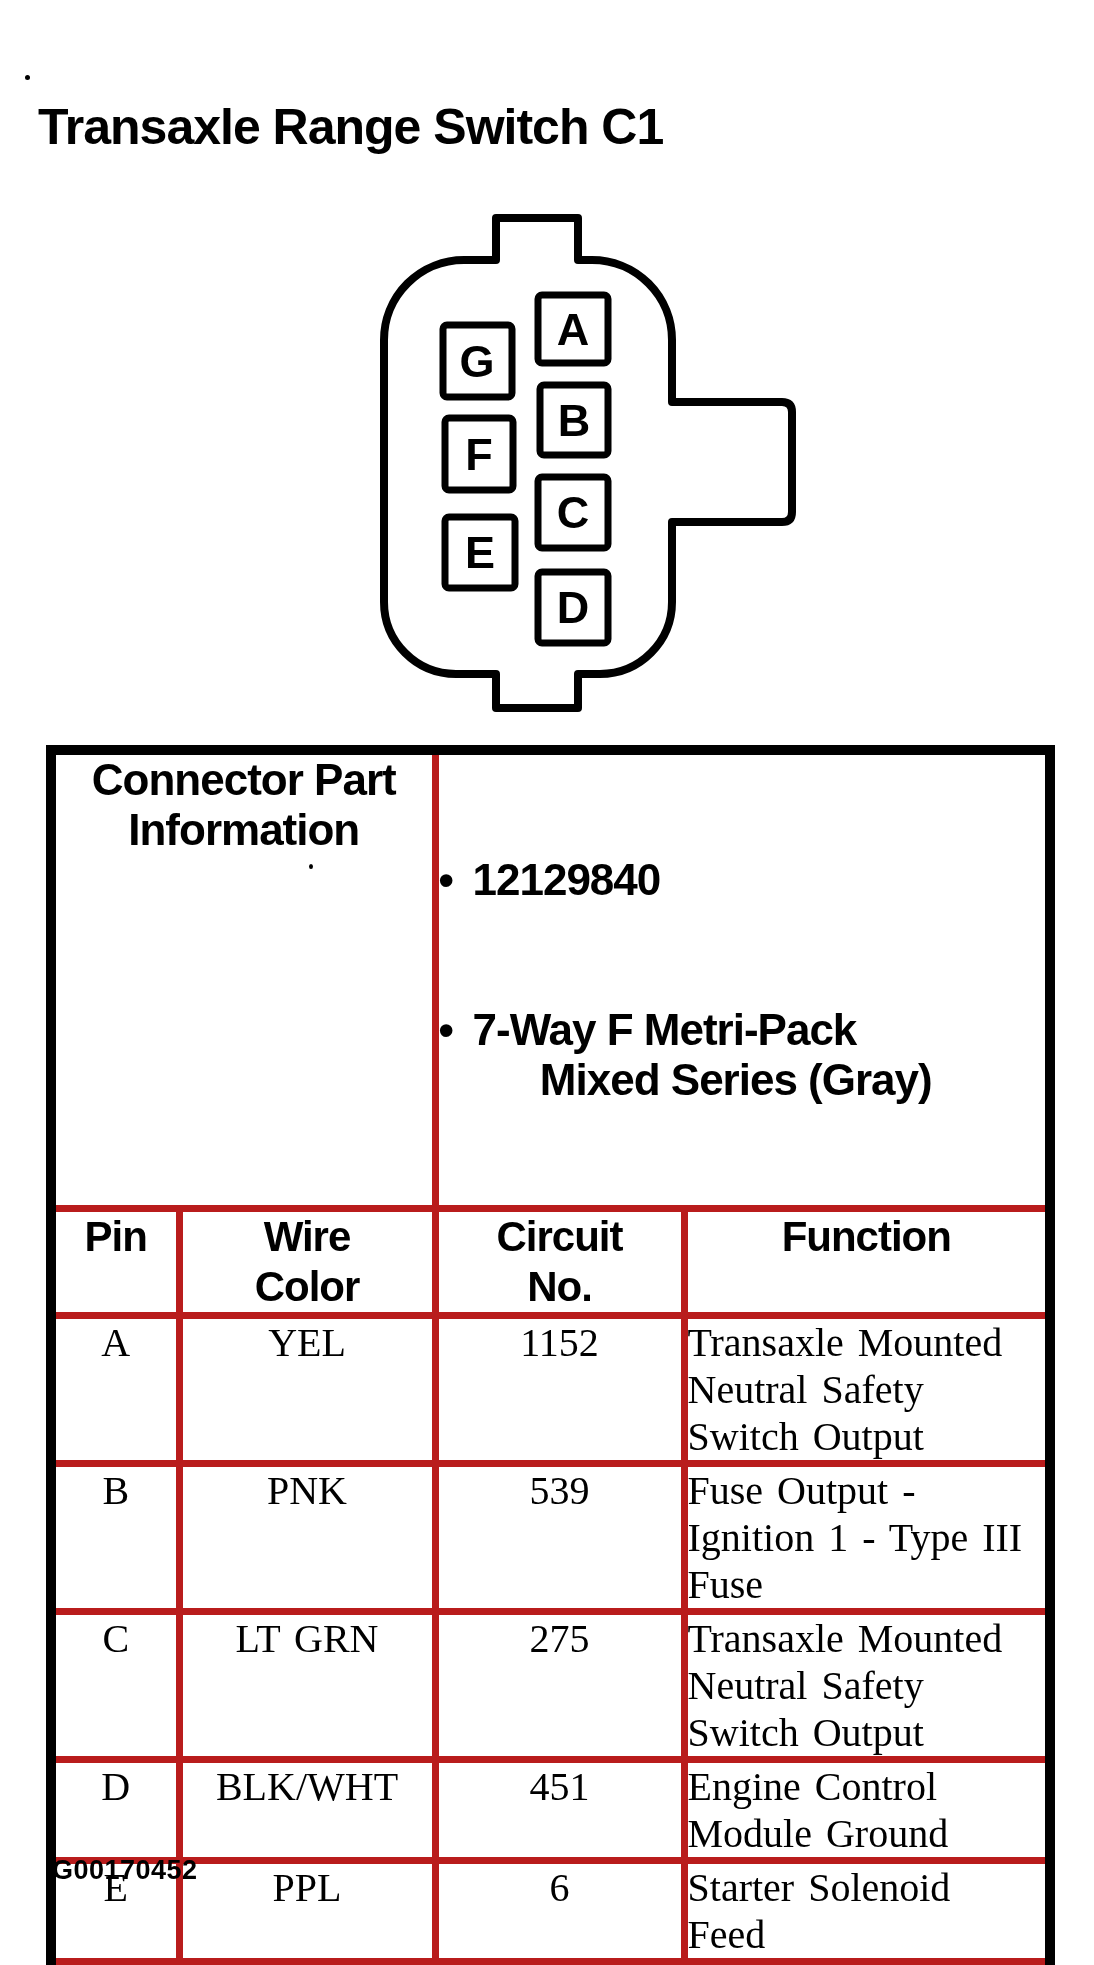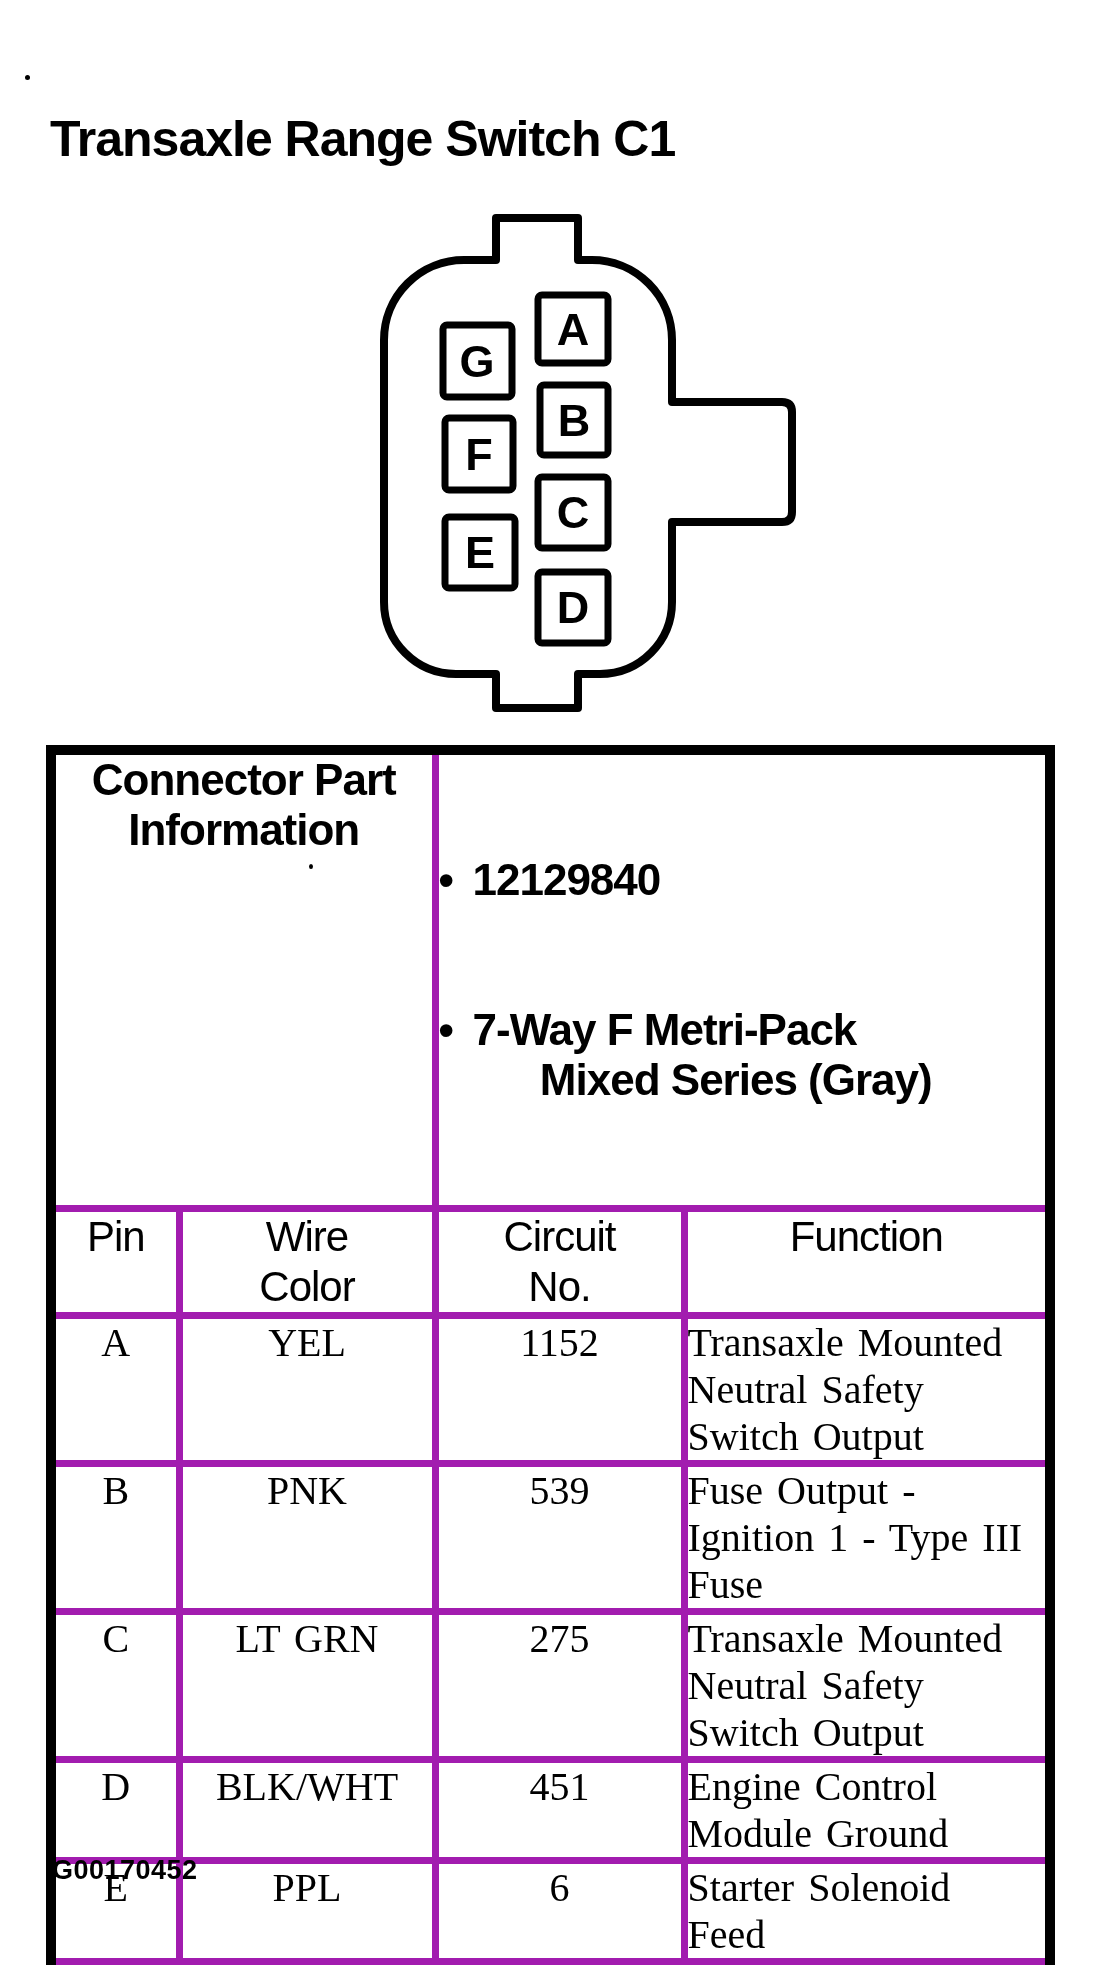--- a/index.html
+++ b/index.html
@@ -11,32 +11,32 @@
     font-family:"Liberation Sans", sans-serif;
     color:#000;
   }
   .artifact-dot { position:absolute; background:#000; border-radius:50%; }
   .dot1 { left:25px; top:75px; width:5px; height:5px; }
   .dot2 { left:309px; top:864px; width:4px; height:5px; }
 
   .title {
     position:absolute; left:38px; top:102px;
     font-size:50px; font-weight:bold; letter-spacing:-1px;
-    line-height:1; white-space:pre; margin:12px;
+    line-height:1; white-space:pre; margin:0;
   }
 
   .connector-svg { position:absolute; left:280px; top:170px; }
 
   .pinout {
     position:absolute; left:46px; top:745px;
     width:999px;
     border-collapse:collapse; table-layout:fixed;
   }
   .pinout td {
-    border:7px solid #a21caf;
+    border:7px solid #b91c1c;
     vertical-align:top;
     padding:0;
     overflow:visible;
   }
   .pinout { border:10px solid #000; }
 
   .col-pin { width:128px; }
   .col-wire { width:256px; }
   .col-circuit { width:249px; }
   .col-fn { width:366px; }
@@ -51,21 +51,21 @@
   tr.r-f  td { height:44px; }
 
   .hd {
     font-family:"Liberation Sans", sans-serif;
     font-weight:bold; font-size:44px; letter-spacing:-1px;
     line-height:50px; white-space:pre;
   }
   .hd-center { text-align:center; padding-top:8px; }
   .colhead {
     font-family:"Liberation Sans", sans-serif;
-    font-weight:normal; font-size:42px; letter-spacing:-1px;
+    font-weight:bold; font-size:42px; letter-spacing:-1px;
     line-height:50px; white-space:pre;
     text-align:center; padding-top:8px;
   }
   .bullets { padding:8px 6px 0 40px; }
   .bullet-item { display:flex; }
   .bullet-mark { width:34px; flex:0 0 34px; }
   .bullet-text { white-space:pre; }
 
   .ser {
     font-family:"Liberation Serif", serif;

